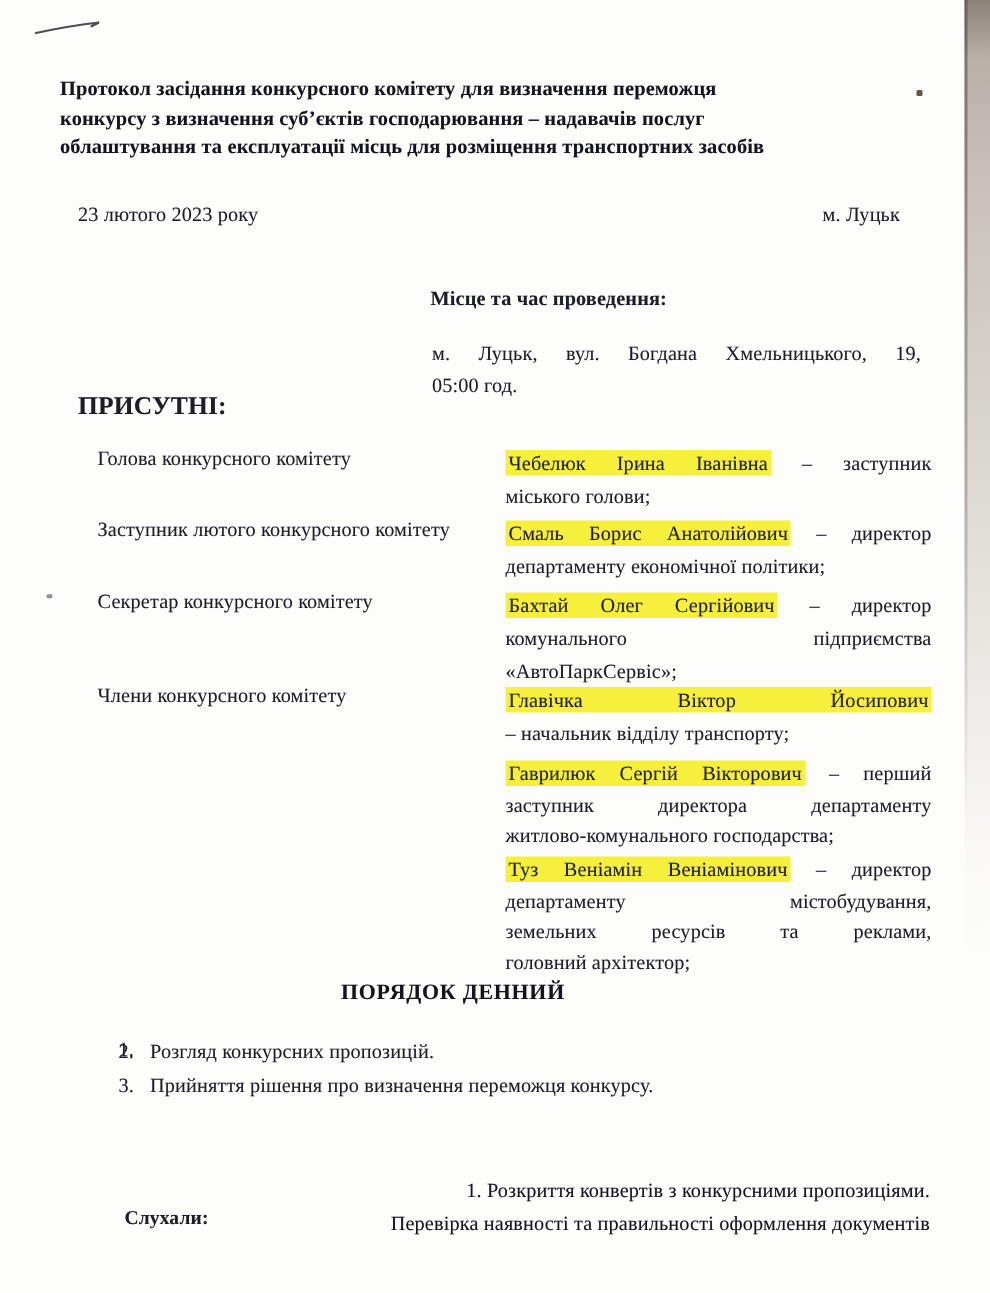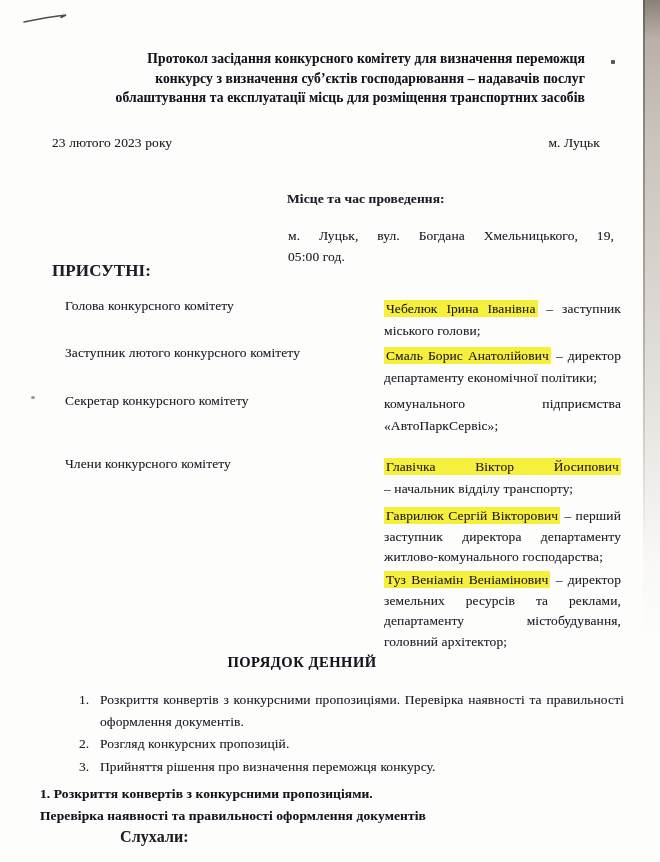--- a/index.html
+++ b/index.html
@@ -7,49 +7,49 @@
     position:relative; width:660px; height:862px; overflow:hidden;
     background:#fdfdfb;
     font-family:"Liberation Serif","DejaVu Serif",serif;
     color:var(--ink,#1d1d27);
     font-size:13.5px;
     letter-spacing:0.1px;
     text-shadow:0 0 0.5px rgba(25,25,45,0.30);
   }
   
   .title {position:absolute; top:49px; left:40px; width:545px;}
-  .title-line {font-weight:bold; font-size:13.6px; line-height:19.5px; text-align:right; color:#14141e;}
+  .title-line {font-weight:bold; font-size:13.6px; line-height:19.5px; text-align:left; color:#14141e;}
   
   .daterow {position:absolute; top:135px; left:52px; right:60px; display:flex; justify-content:space-between;gap:19px;}
   
   .misce {position:absolute; top:191px; left:287px; font-weight:bold;}
   .address {position:absolute; top:226px; left:288px; width:326px; line-height:20.5px;}
   .jline {text-align:justify; text-align-last:justify;}
   
   .prysutni {position:absolute; top:261px; left:52px; font-weight:bold; font-size:17px;}
   
   .att-row {position:absolute; left:0; width:660px;}
   .att-role {position:absolute; left:65px; top:0; white-space:nowrap;}
   .att-val {position:absolute; left:337px; width:284px;}
-  .vline {text-align:justify; text-align-last:left;margin-left:47px;}
+  .vline {text-align:justify; text-align-last:left;}
   .vline.j {text-align-last:justify;}
   .lh22 .vline {line-height:22px;}
   .lh20 .vline {line-height:20.5px;}
   .hl {background:var(--highlight,#f6ef3c); padding:1px 2px;}
   
   .poryadok {position:absolute; top:654px; left:0; width:604px; text-align:center;
              font-weight:bold; font-size:14.6px; letter-spacing:0.5px; color:#14141e;}
   .agenda {position:absolute; top:689px; left:100px; width:524px; line-height:21.5px;}
   .agenda-item {position:relative; text-align:justify;}
   .agenda-item + .agenda-item {margin-top:1px;}
   .agenda-item .num {position:absolute; left:-21px;}
   
-  .subheading {position:absolute; top:783px; left:40px; width:580px; text-align:left;
-               font-weight:bold; line-height:22px; color:#14141e;}
-  .slukhaly {position:absolute; top:828px; left:83px; font-weight:bold; font-size:16px;margin-left:37px;}
+  .subheading {position:absolute; top:783px; left:40px; width:580px; text-align:right;
+               font-weight:normal; line-height:22px; color:#14141e;}
+  .slukhaly {position:absolute; top:804px; left:83px; font-weight:bold; font-size:13px;}
   
   .scan-edge {position:absolute; top:0; right:0; width:17px; height:645px; pointer-events:none;
     background:linear-gradient(180deg, rgba(125,115,105,0.90) 0%, rgba(168,158,148,0.80) 6%,
       rgba(181,172,163,0.72) 20%, rgba(192,184,176,0.58) 45%, rgba(208,201,194,0.38) 70%,
       rgba(230,225,220,0.15) 88%, rgba(255,255,255,0) 100%);}
   .scan-edge::before {content:""; position:absolute; left:0; top:0; width:2px; height:85%;
     background:linear-gradient(180deg, rgba(88,78,68,0.65), rgba(120,110,100,0.40) 60%, rgba(150,140,130,0) 100%);}
   .pen-mark {position:absolute; left:22px; top:12px;}
   .speck {position:absolute; left:611px; top:60px; width:4px; height:4px; background:#5f564c; border-radius:1px;}
   .dot {position:absolute; left:31px; top:396px; width:4px; height:3px; background:rgba(60,60,75,0.55); border-radius:50%;}
@@ -98,20 +98,21 @@
     <div class="att-role">Заступник лютого конкурсного комітету</div>
     <div class="att-val">
       <div class="vline j"><span class="hl">Смаль Борис Анатолійович</span><span> – директор</span></div>
       <div class="vline"><span>департаменту економічної політики;</span></div>
     </div>
   </div>
 
   <div class="att-row lh22" style="top:393px">
     <div class="att-role">Секретар конкурсного комітету</div>
     <div class="att-val">
+      <div class="vline j"><span class="hl">Бахтай Олег Сергійович</span><span> – директор</span></div>
       <div class="vline j"><span>комунального підприємства</span></div>
       <div class="vline"><span>«АвтоПаркСервіс»;</span></div>
     </div>
   </div>
 
   <div class="att-row lh22" style="top:456px">
     <div class="att-role">Члени конкурсного комітету</div>
     <div class="att-val">
       <div class="vline j"><span class="hl">Главічка Віктор Йосипович</span><span></span></div>
       <div class="vline"><span>– начальник відділу транспорту;</span></div>
@@ -122,30 +123,30 @@
     <div class="att-val">
       <div class="vline j"><span class="hl">Гаврилюк Сергій Вікторович</span><span> – перший</span></div>
       <div class="vline j"><span>заступник директора департаменту</span></div>
       <div class="vline"><span>житлово-комунального господарства;</span></div>
     </div>
   </div>
 
   <div class="att-row lh20" style="top:570px">
     <div class="att-val">
       <div class="vline j"><span class="hl">Туз Веніамін Веніамінович</span><span> – директор</span></div>
+      <div class="vline j"><span>департаменту містобудування,</span></div>
       <div class="vline j"><span>земельних ресурсів та реклами,</span></div>
-      <div class="vline j"><span>департаменту містобудування,</span></div>
       <div class="vline"><span>головний архітектор;</span></div>
     </div>
   </div>
 
   <div class="poryadok">ПОРЯДОК ДЕННИЙ</div>
 
   <div class="agenda">
-    <div class="agenda-item"><span class="num">1.</span><span>Розкриття конвертів з конкурсними пропозиціями. Перевірка наявності та правильності оформлення документів.</span></div>
+    <div class="agenda-item"><span class="num">1.</span></div>
     <div class="agenda-item"><span class="num">2.</span><span>Розгляд конкурсних пропозицій.</span></div>
     <div class="agenda-item"><span class="num">3.</span><span>Прийняття рішення про визначення переможця конкурсу.</span></div>
   </div>
 
   <div class="subheading">
     <div>1. Розкриття конвертів з конкурсними пропозиціями.</div>
     <div>Перевірка наявності та правильності оформлення документів</div>
   </div>
 
   <div class="slukhaly">Слухали:</div>

